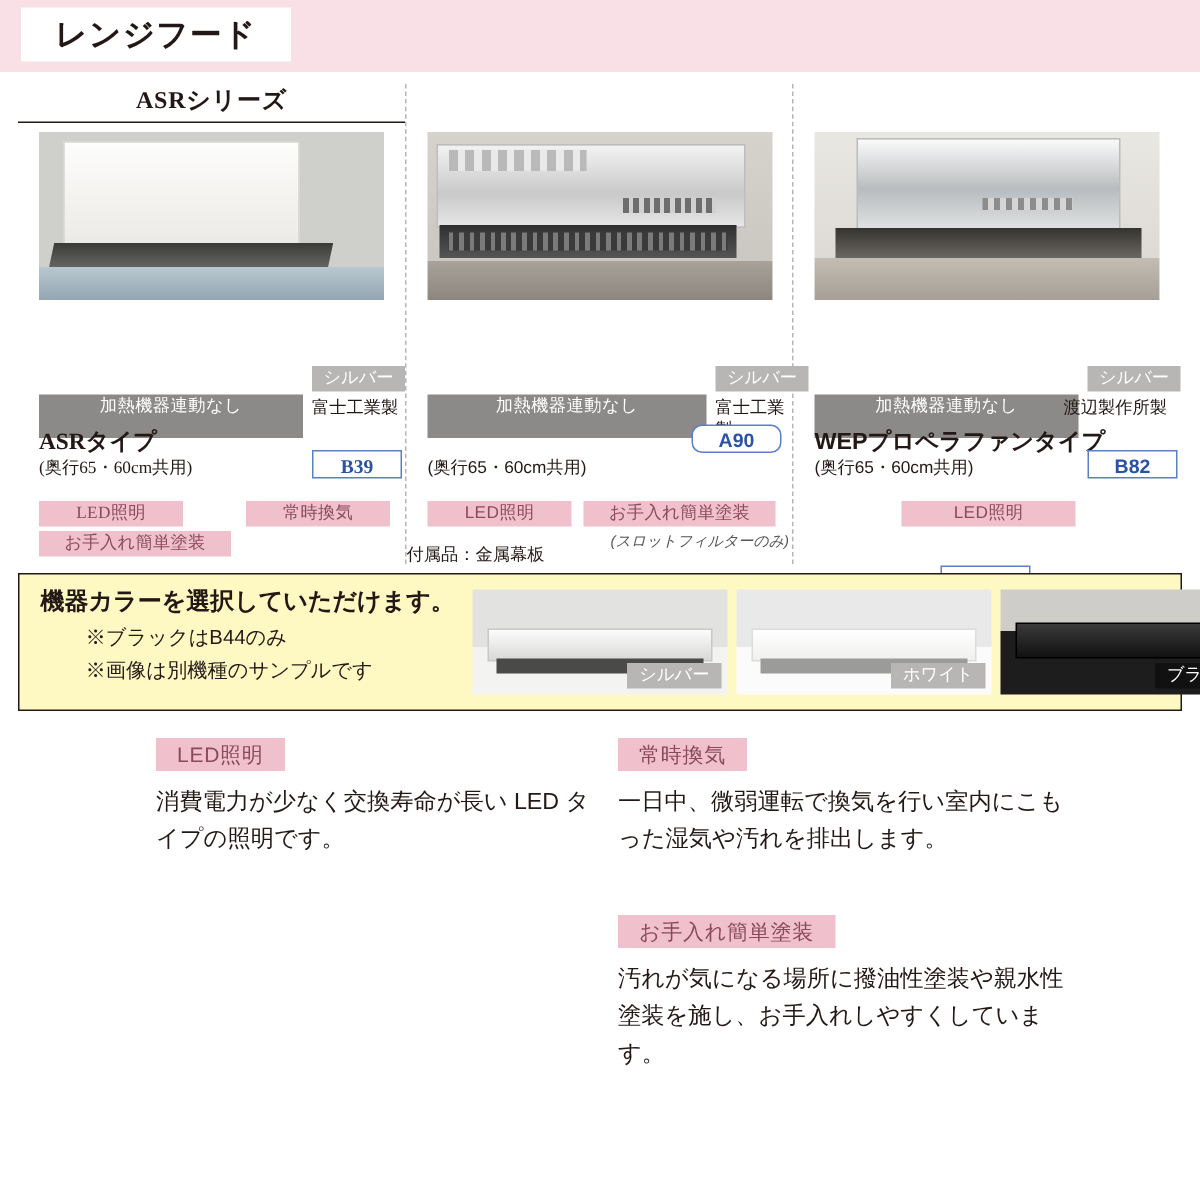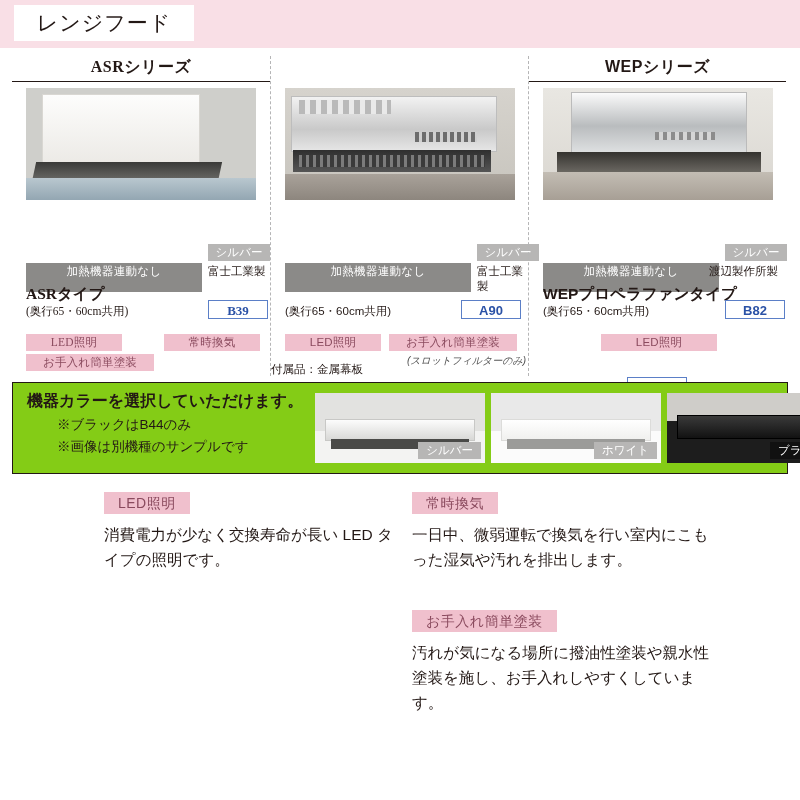--- a/index.html
+++ b/index.html
@@ -17,21 +17,21 @@
   
   .header-band {
     position:absolute; left:0; top:0; width:800px; height:48px;
     background:#f9dfe6;
   }
   .header-title {
     position:absolute; left:14px; top:5px;
     width:180px; height:36px;
     background:#ffffff;
     display:flex; align-items:center; justify-content:center;
-    font-size:21px; font-weight:normal; letter-spacing:1px;
+    font-size:21px; font-weight:bold; letter-spacing:1px;
     color:#231815;
   }
 
   
   .series-row {
     position:absolute; left:12px; top:56px; width:776px; height:320px;
   }
   .col {
     position:absolute; top:0; width:258px; height:320px;
   }
@@ -143,21 +143,21 @@
   .note-small {
     position:absolute; font-size:10px; color:#555;font-style:italic;
   }
   .note {
     position:absolute; font-size:11.5px; color:#231815;
   }
 
   
   .color-box {
     position:absolute; left:12px; top:382px; width:776px; height:92px;
-    border:1px solid #231815; background:#84cc16;
+    border:1px solid #231815; background:#fef9c3;
   }
   .color-title {
     position:absolute; left:14px; top:8px; font-size:16px; font-weight:bold;
   }
   .color-note1 { position:absolute; left:44px; top:33px; font-size:13.5px; }
   .color-note2 { position:absolute; left:44px; top:55px; font-size:13.5px; }
 
   .swatch { position:absolute; top:10px; width:170px; height:70px; overflow:hidden; }
   .sw1 { left:302px; background:linear-gradient(to bottom,#e2e2e0 0 55%,#f3f3f2 55% 100%); }
   .sw2 { left:478px; background:linear-gradient(to bottom,#e9e9e9 0 55%,#fbfbfb 55% 100%); }
@@ -224,29 +224,28 @@
         <div class="body"></div>
           <div class="grill"></div>
           <div class="ctrl"></div>
         <div class="filter"></div>
           <div class="base"></div>
       </div>
       <div class="tag-gray" style="left:14px; top:207px; width:186px;">加熱機器連動なし</div>
       <div class="tag-silver" style="left:206px; top:188px;">シルバー</div>
       <div class="maker" style="left:206px; top:208px;">富士工業製</div>
       <div class="depth" style="left:14px; top:248px;">(奥行65・60cm共用)</div>
-      <div class="code" style="left:190px; top:244px;">A90</div>
+      <div class="code" style="left:190px; top:227px;border-radius:7px;">A90</div>
       <div class="pink-tag" style="left:14px; top:278px; width:96px;">LED照明</div>
       <div class="pink-tag" style="left:118px; top:278px; width:128px;">お手入れ簡単塗装</div>
       <div class="note-small" style="left:136px; top:298px;">(スロットフィルターのみ)</div>
       <div class="note" style="left:0; top:306px;">付属品：金属幕板</div>
     </div>
 
     <div class="col c3">
-      <div class="series-head">WEPシリーズ</div>
       <div class="photo ph3">
         <div class="body"></div>
           <div class="vent"></div>
           <div class="lip"></div>
           <div class="base"></div>
       </div>
       <div class="tag-gray" style="left:14px; top:207px; width:176px;">加熱機器連動なし</div>
       <div class="tag-silver" style="left:196px; top:188px;">シルバー</div>
       <div class="maker" style="left:180px; top:208px;">渡辺製作所製</div>
       <div class="type-name" style="left:14px; top:228px;">WEPプロペラファンタイプ</div>

